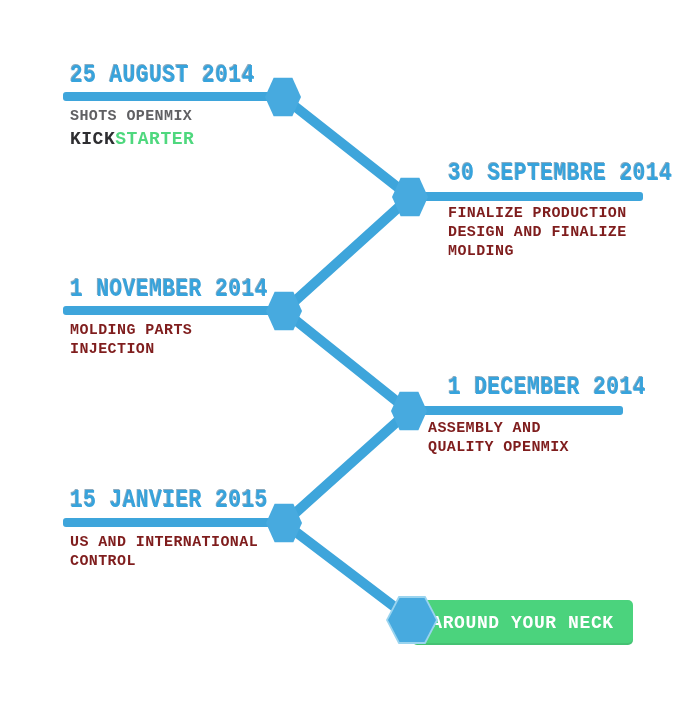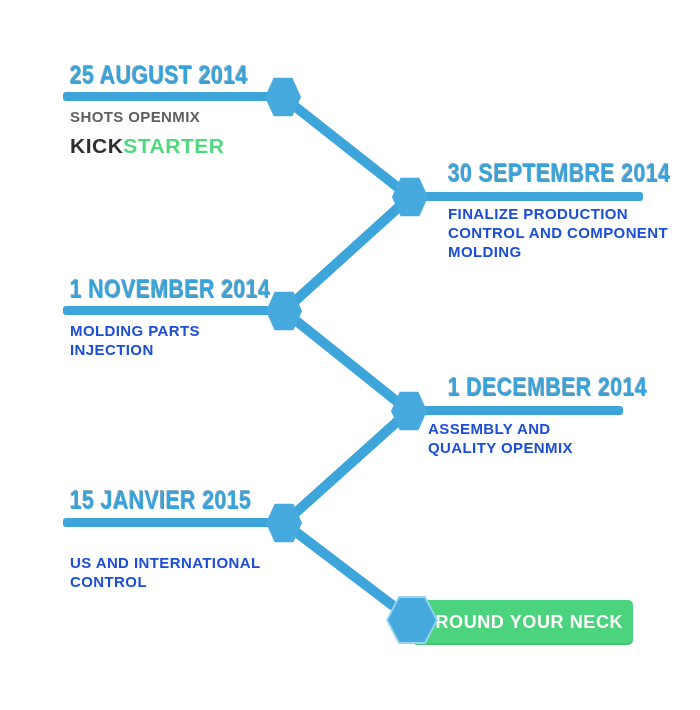--- a/index.html
+++ b/index.html
@@ -1,18 +1,18 @@
 <!DOCTYPE html>
 <html><head>
 <meta charset="utf-8">
 <style>
   html,body{margin:0;padding:0;background:#ffffff;}
   .stage{
     position:relative;width:700px;height:710px;background:#ffffff;overflow:hidden;
-    font-family:Liberation Sans, sans-serif;
+    font-family:Liberation Mono, monospace;
     border-radius:22px;
   }
   
   .hline{position:absolute;height:9px;background:#3EA5DB;border-radius:3px;z-index:1;}
   .dline{position:absolute;height:10px;background:#3EA5DB;border-radius:3px;z-index:1;transform-origin:0 50%;}
   
   .hex{
     position:absolute;width:36px;height:40px;background:#47AADF;z-index:3;
     clip-path:polygon(0% 50%,24% 2%,76% 2%,100% 50%,76% 98%,24% 98%);
   }
@@ -26,24 +26,24 @@
   }
   
   .date{
     position:absolute;z-index:5;font-size:26px;line-height:26px;font-weight:bold;
     color:#37A3DC;letter-spacing:.5px;white-space:nowrap;
     transform:scaleX(.82);transform-origin:0 0;
     text-shadow:-1px -1px 0 rgba(26,88,128,.5);
   }
   .desc{
     position:absolute;z-index:5;font-size:15px;line-height:19px;font-weight:bold;
-    color:#1d4ed8;letter-spacing:.4px;white-space:nowrap;
+    color:#7f1d1d;letter-spacing:.4px;white-space:nowrap;
   }
   .desc-dark{color:#606063;}
-  .brand{font-size:21px;line-height:24px;letter-spacing:.5px;margin-top:8px;}
+  .brand{font-size:18px;line-height:24px;letter-spacing:.5px;margin-top:1px;}
   .brand .k{color:#2E2E31;}
   .brand .s{color:#4FD87E;}
   .cta{
     position:absolute;left:412px;top:600px;width:221px;height:45px;z-index:2;
     background:#4BD37D;border-radius:5px;display:flex;align-items:center;justify-content:center;
     color:#ffffff;font-weight:bold;font-size:18px;letter-spacing:.6px;
     box-shadow:inset 0 -2px 0 rgba(0,0,0,.08);cursor:pointer;
   }
 </style>
 </head>
@@ -71,38 +71,38 @@
 
   <div class="date" style="left:70px;top:62px;">25 AUGUST 2014</div>
   <div class="desc desc-dark" style="left:70px;top:107px;">
     <div>SHOTS OPENMIX</div>
     <div class="brand"><span class="k">KICK</span><span class="s">STARTER</span></div>
   </div>
 
   <div class="date" style="left:448px;top:160px;">30 SEPTEMBRE 2014</div>
   <div class="desc" style="left:448px;top:204px;">
     <div>FINALIZE PRODUCTION</div>
-    <div>CONTROL AND COMPONENT</div>
+    <div>DESIGN AND FINALIZE</div>
     <div>MOLDING</div>
   </div>
 
   <div class="date" style="left:70px;top:276px;">1 NOVEMBER 2014</div>
   <div class="desc" style="left:70px;top:321px;">
     <div>MOLDING PARTS</div>
     <div>INJECTION</div>
   </div>
 
   <div class="date" style="left:448px;top:374px;">1 DECEMBER 2014</div>
   <div class="desc" style="left:428px;top:419px;">
     <div>ASSEMBLY AND</div>
     <div>QUALITY OPENMIX</div>
   </div>
 
   <div class="date" style="left:70px;top:487px;">15 JANVIER 2015</div>
-  <div class="desc" style="left:70px;top:533px;margin-top:20px;">
+  <div class="desc" style="left:70px;top:533px;">
     <div>US AND INTERNATIONAL</div>
     <div>CONTROL</div>
   </div>
 
   <div class="cta">AROUND YOUR NECK</div>
   <div class="bighex">
     <div class="bighex-in"></div>
   </div>
 
 </div>

